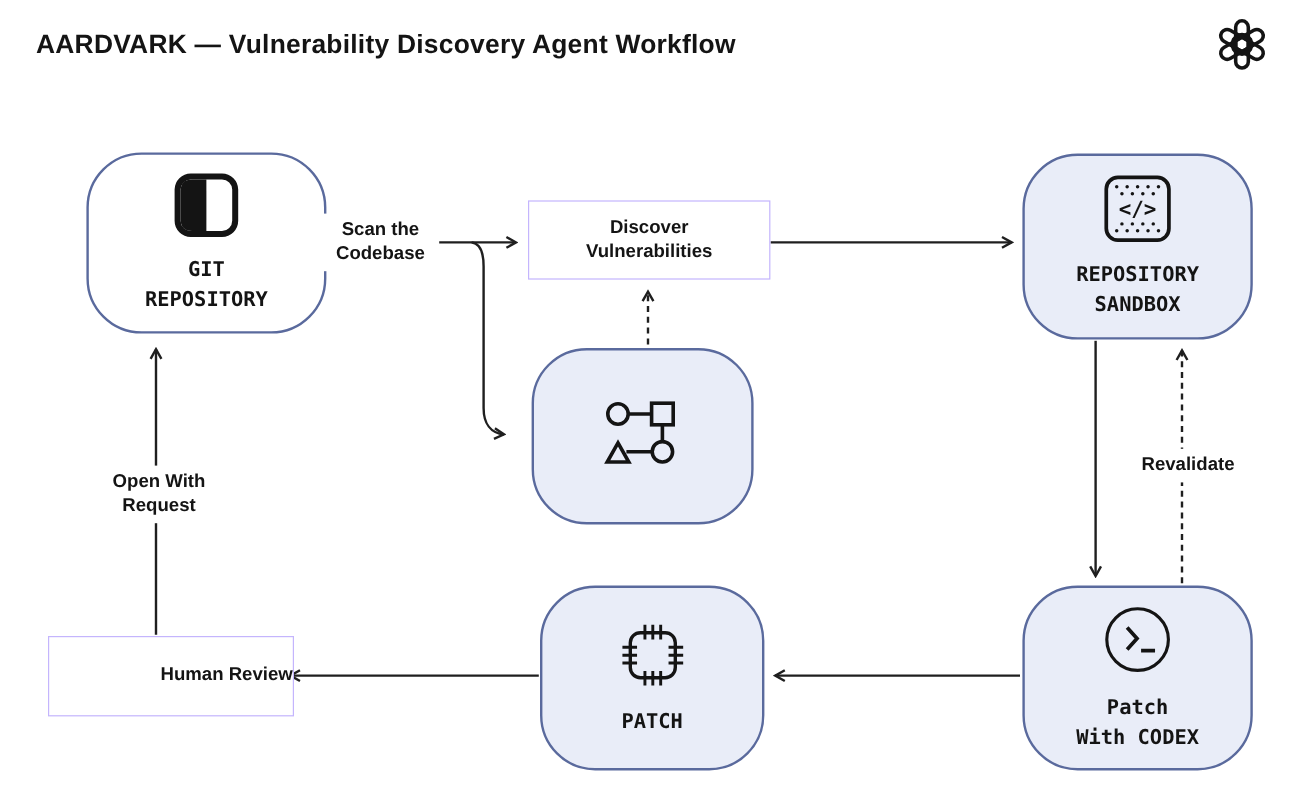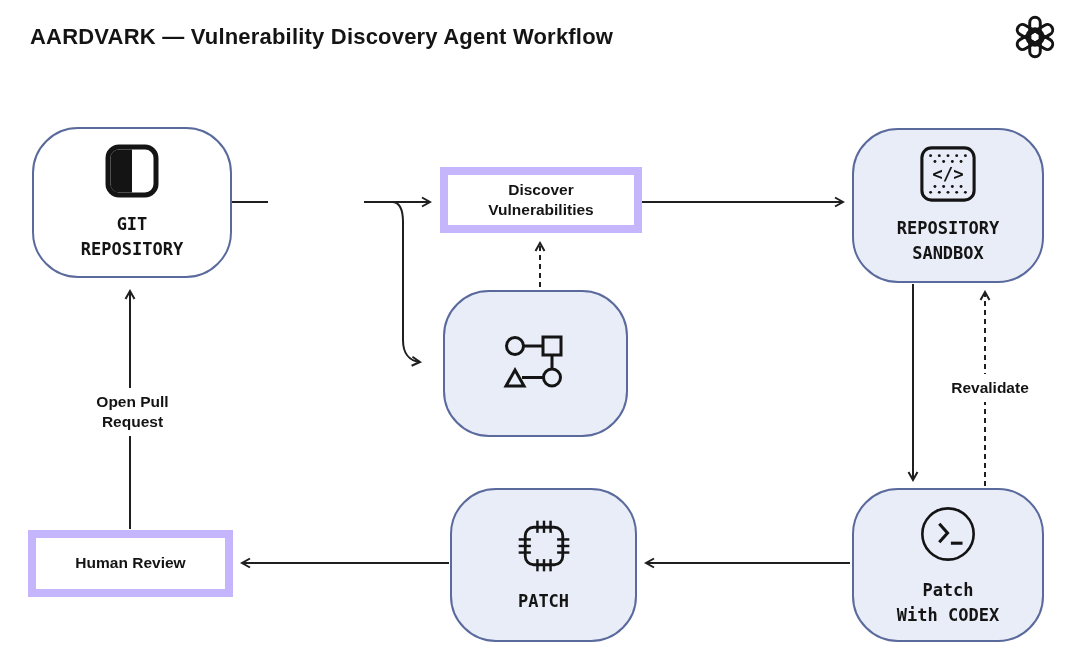--- a/index.html
+++ b/index.html
@@ -13,22 +13,22 @@
   }
   .logo { position:absolute; top:14px; right:20px; width:48px; height:48px; }
 
   .edges { position:absolute; left:0; top:0; width:1080px; height:656px; pointer-events:none; }
 
   .node {
     position:absolute; box-sizing:border-box; display:flex; flex-direction:column;
     align-items:center; justify-content:center; gap:9px;
   }
   .rounded { border:2.2px solid #5a6a9d; border-radius:46px; background:#e9edf8; }
-  .rounded.white-fill { background:#ffffff; }
-  .rect-node { border:8px solid #c4b5fd; background:#ffffff; }
+  .rounded.white-fill { background:#ffffff;margin-left:40px; }
+  .rect-node { border:1px solid #c4b5fd; background:#ffffff; }
 
   .mono-label {
     font-family:"DejaVu Sans Mono", monospace; font-weight:bold; font-size:17px;
     line-height:1.45; text-align:center; white-space:pre-line; color:#141414;
   }
   .sans-label {
     font-weight:bold; font-size:15.5px; line-height:1.3; text-align:center;
     white-space:pre-line; color:#141414;
   }
   .edge-label {
@@ -36,21 +36,21 @@
     font-weight:bold; font-size:15.5px; line-height:1.3; white-space:pre-line;
     color:#141414; padding:4px 2px;
   }
 
   #node-git        { left:32px;  top:127px; width:200px; height:151px; }
   #node-discover   { left:440px; top:167px; width:202px; height:66px;  }
   #node-validation { left:852px; top:128px; width:192px; height:155px; }
   #node-threat     { left:443px; top:290px; width:185px; height:147px; }
   #node-codex      { left:852px; top:488px; width:192px; height:154px; }
   #node-patch      { left:450px; top:488px; width:187px; height:154px; }
-  #node-human      { left:28px;  top:530px; width:205px; height:67px;  }
+  #node-human      { left:40px;  top:530px; width:205px; height:67px;align-items:flex-end;  }
 
   #label-scan       { left:268px; top:178px; width:94px; }
   #label-revalidate { left:941px; top:374px; width:94px;text-align:center; }
   #label-openpr     { left:82px;  top:388px; width:97px; }
 </style>
 </head>
 <body>
 
 <div class="canvas">
 
@@ -184,17 +184,19 @@
         </g>
       </svg>
     </span>
     <div class="mono-label">PATCH</div>
   </div>
 
   <div class="node rect-node" id="node-human">
     <div class="sans-label">Human Review</div>
   </div>
 
+  <div class="edge-label" id="label-scan">Scan the
+Codebase</div>
   <div class="edge-label" id="label-revalidate">Revalidate</div>
-  <div class="edge-label" id="label-openpr">Open Pull
+  <div class="edge-label" id="label-openpr">Open With
 Request</div>
 
 </div>
 
 </body></html>

